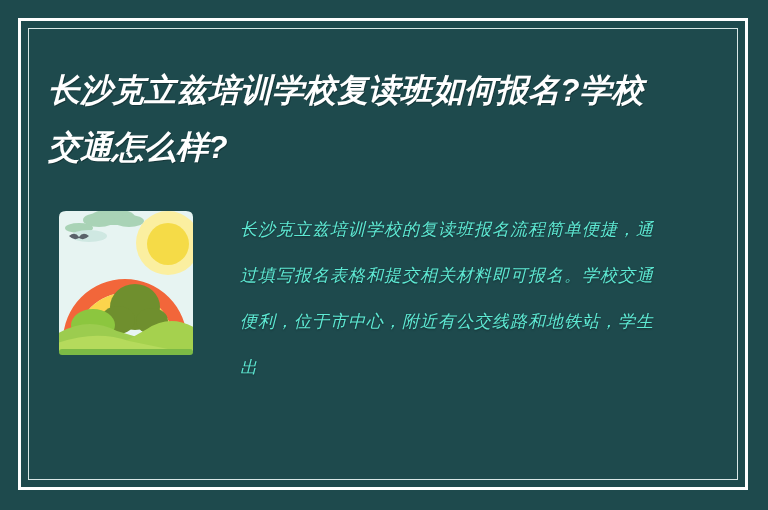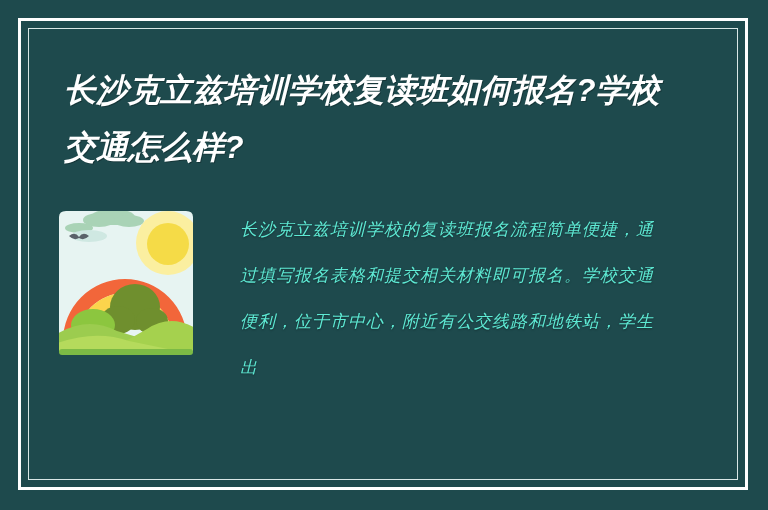--- a/index.html
+++ b/index.html
@@ -39,21 +39,21 @@
     width: 710px;
     height: 452px;
     border: 1px solid #d9e7e6;
     box-sizing: border-box;
     pointer-events: none;
   }
 
   
   .title {
     position: absolute;
-    left: 64px;
+    left: 48px;
     top: 62px;
     width: 600px;
     color: #ffffff;
     font-size: 32px;
     font-weight: bold;
     font-style: italic;
     line-height: 57px;
     letter-spacing: 0px;
     white-space: pre-line;
     text-shadow: 1px 1px 0 rgba(0,0,0,0.25);

